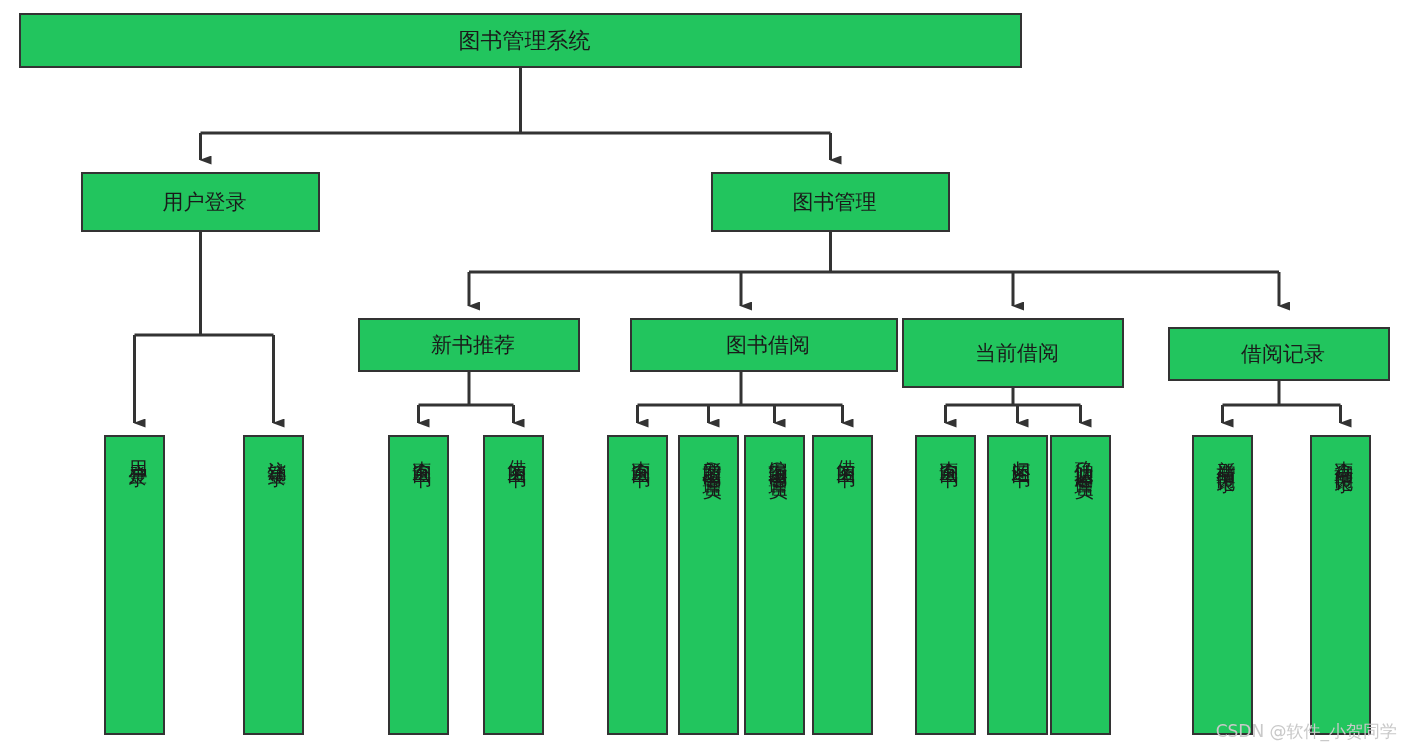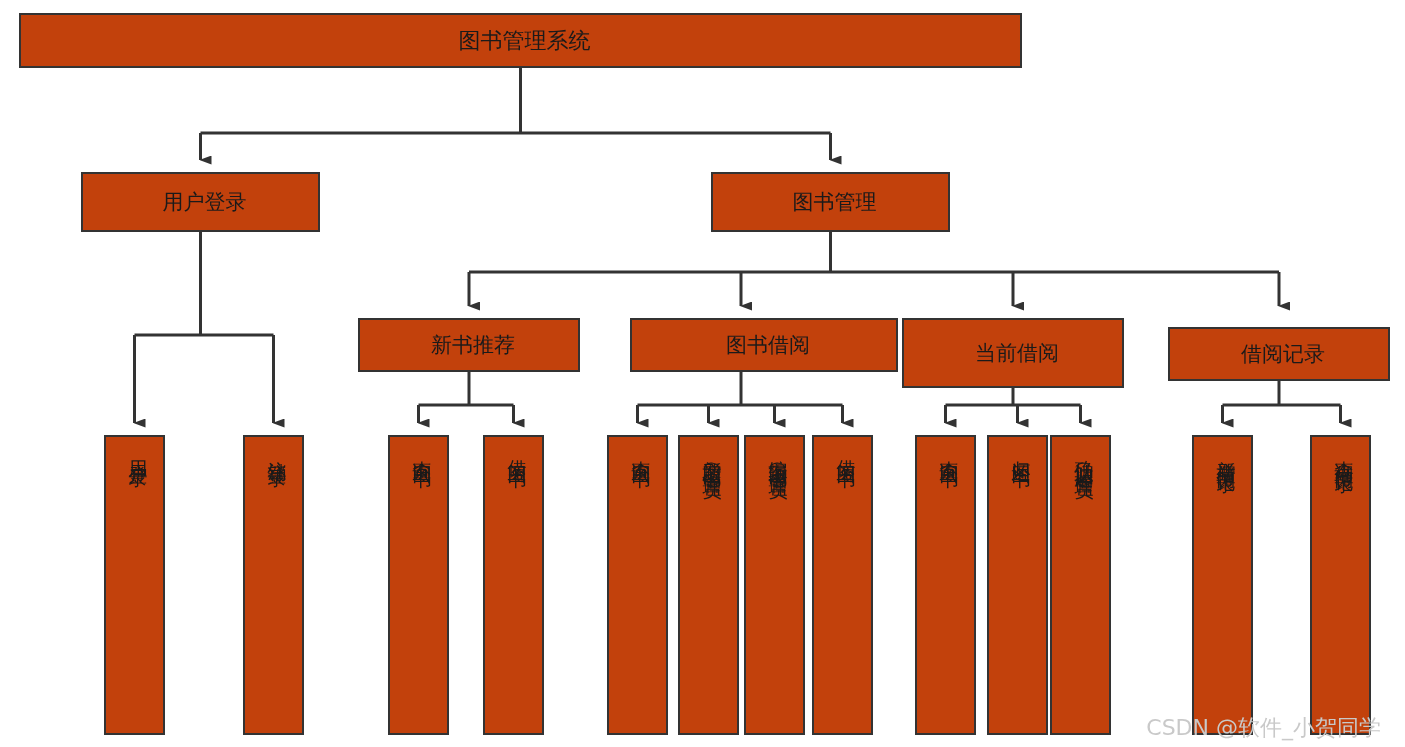--- a/index.html
+++ b/index.html
@@ -13,21 +13,21 @@
   #canvas {
     position: relative;
     width: 1405px;
     height: 747px;
     background: #ffffff;
     overflow: hidden;
   }
   .node {
     position: absolute;
     box-sizing: border-box;
-    background: #c2410c;
+    background: #22c55e;
     border: 2px solid #333333;
     display: flex;
     align-items: center;
     justify-content: center;
     color: #1a1a1a;
     padding-left: 8px;
   }
   .node-label {
     font-family: "DejaVu Sans", "Liberation Sans", sans-serif;
     line-height: 1.18;
@@ -55,23 +55,23 @@
   #wires {
     position: absolute;
     left: 0;
     top: 0;
     width: 1405px;
     height: 747px;
     pointer-events: none;
   }
   .watermark {
     position: absolute;
-    right: 24px;
+    right: 8px;
     bottom: 4px;
-    font-size: 22px;
+    font-size: 17px;
     color: #c9c9c9;
     font-family: "DejaVu Sans", "Liberation Sans", sans-serif;
     white-space: nowrap;
     user-select: none;
   }
 </style>
 </head>
 <body>
 
 <div id="canvas">

